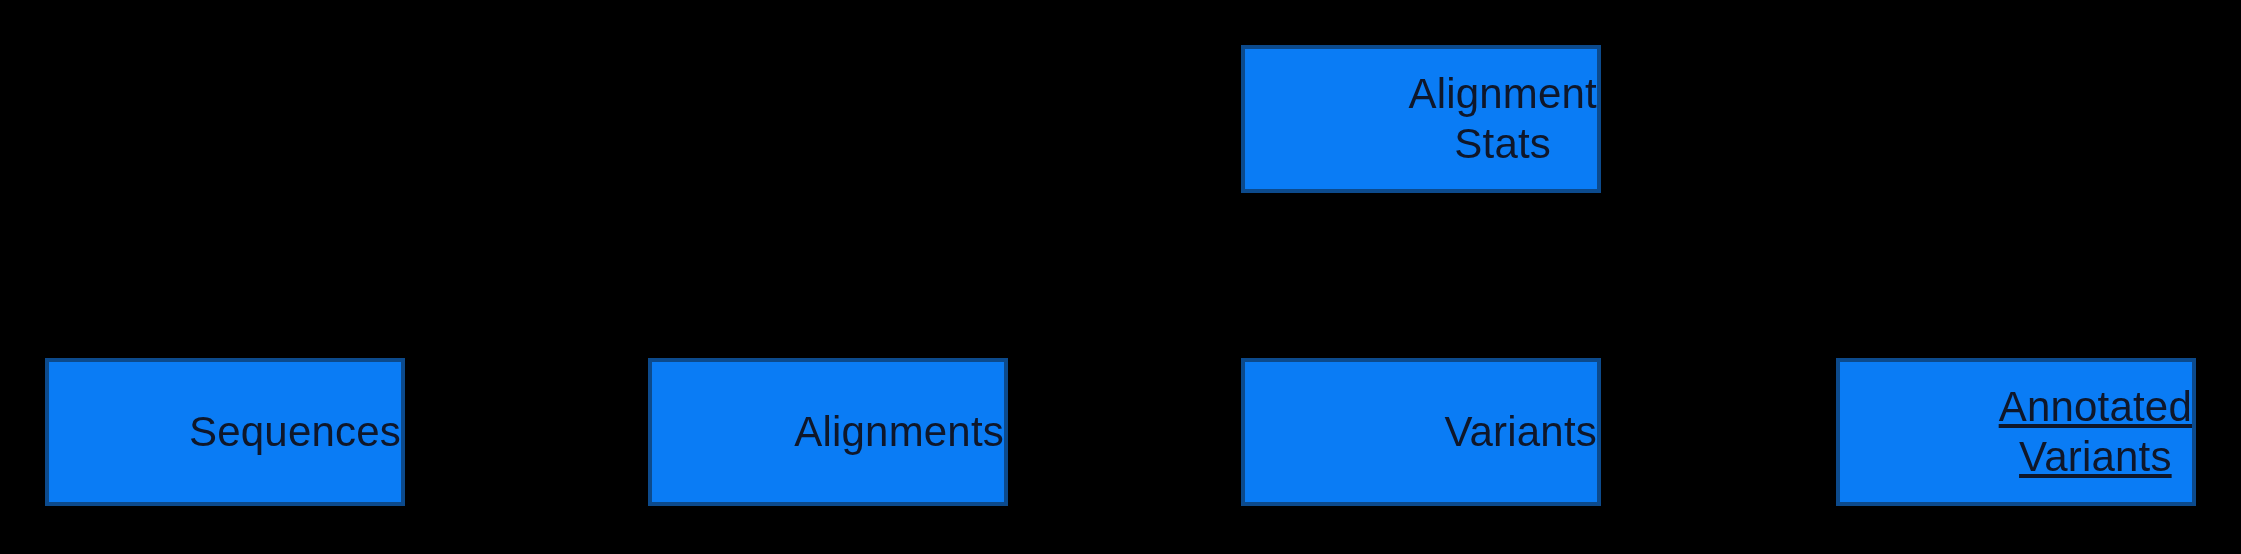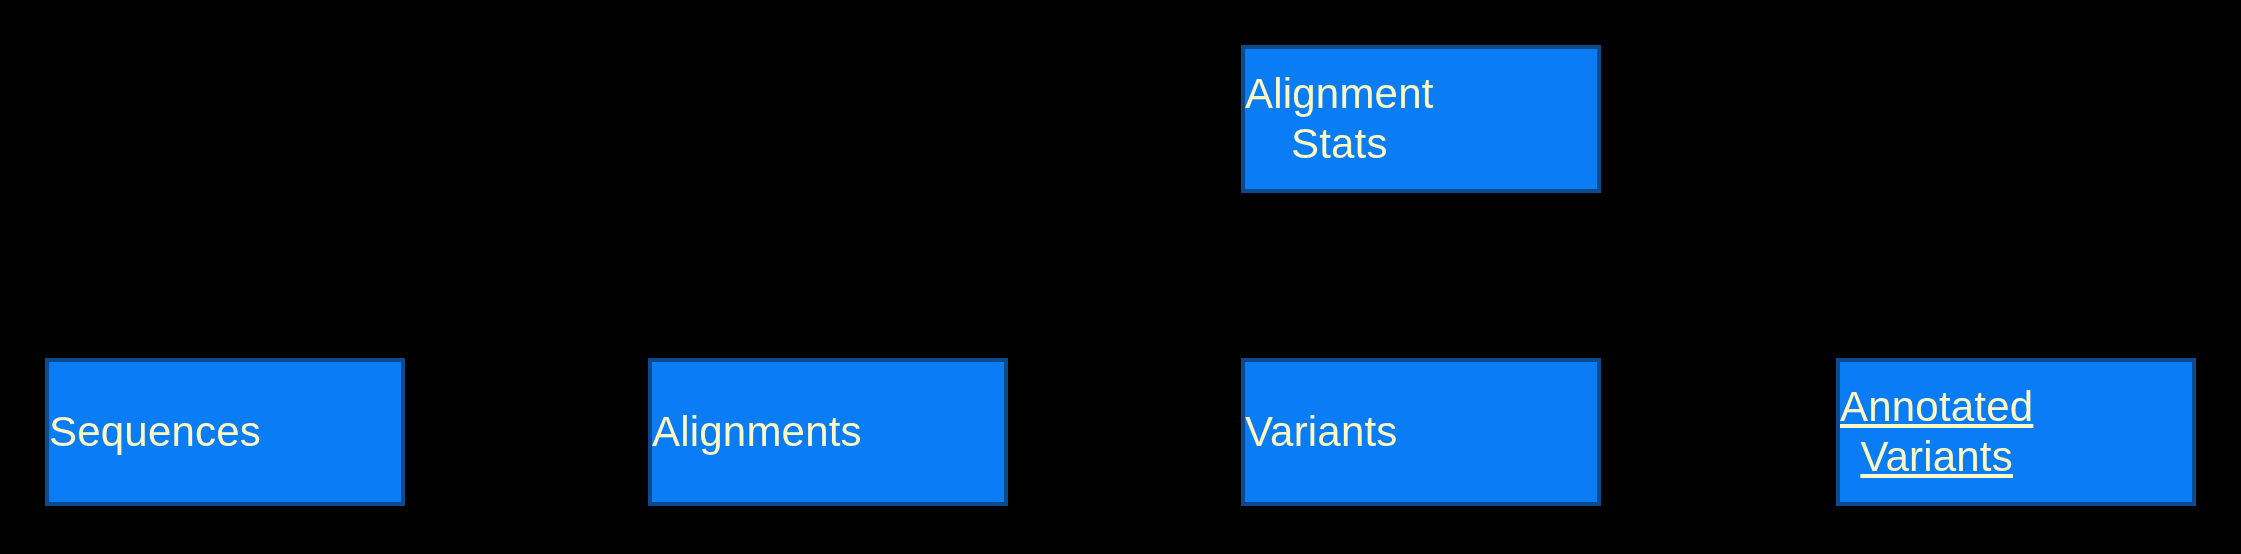--- a/index.html
+++ b/index.html
@@ -26,23 +26,23 @@
     height: 554px;
     pointer-events: none;
   }
   .node {
     position: absolute;
     box-sizing: border-box;
     background: #0a7cf5;
     border: 4px solid #0c4a8c;
     display: flex;
     align-items: center;
-    justify-content: flex-start;
+    justify-content: flex-end;
     text-align: center;
-    color: #fef9c3;
+    color: #0f172a;
     font-family: "Liberation Sans", sans-serif;
     font-size: 42px;
     font-weight: 400;
     line-height: 1.18;
     letter-spacing: 0.2px;
     white-space: pre-line;
     cursor: pointer;
   }
 </style>
 </head>

